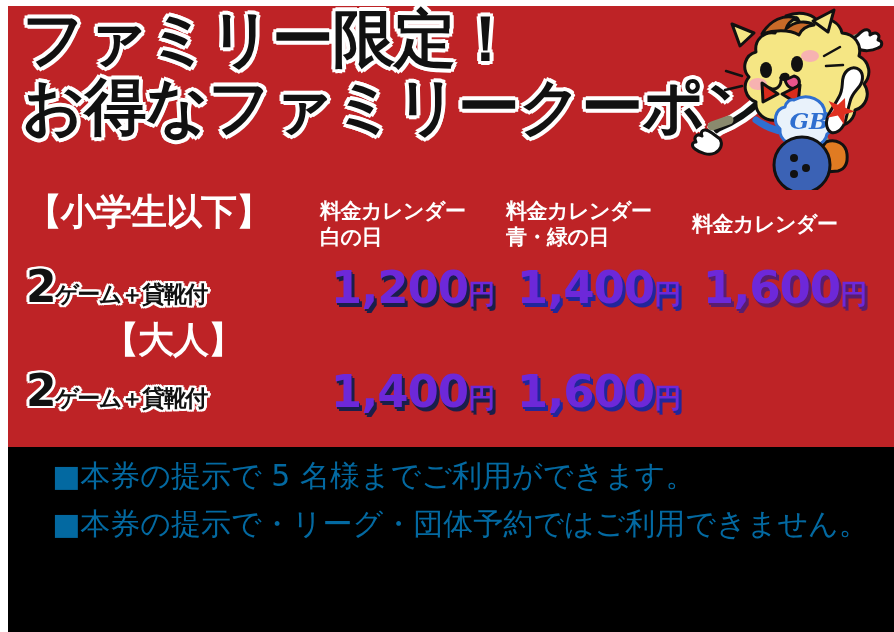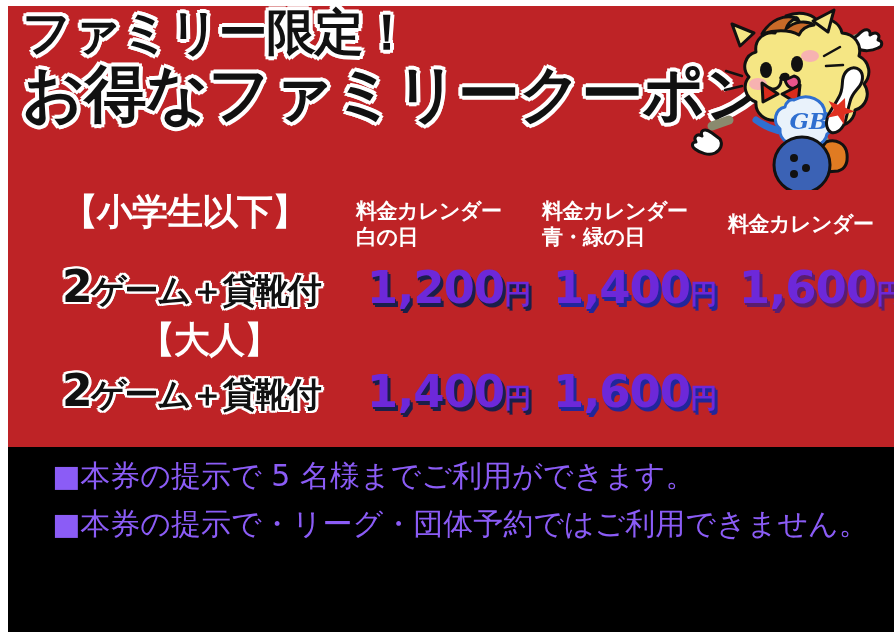--- a/index.html
+++ b/index.html
@@ -52,38 +52,37 @@
     white-space: nowrap;
     letter-spacing: -1px;
     text-shadow:
       -3px -3px 0 #ffffff,  3px -3px 0 #ffffff,
       -3px  3px 0 #ffffff,  3px  3px 0 #ffffff,
       -3px  0   0 #ffffff,  3px  0   0 #ffffff,
        0  -3px 0 #ffffff,   0   3px 0 #ffffff,
       -4px  0   0 #ffffff,  4px  0   0 #ffffff,
        0  -4px 0 #ffffff,   0   4px 0 #ffffff;
   }
-  .title-line-1 { font-size: 49px; margin-bottom: 6px; }
+  .title-line-1 { font-size: 62px; margin-bottom: 6px; }
   .title-line-2 { font-size: 62px; }
 
   
   .table {
     position: absolute;
     left: 0;
     top: 186px;
     width: 894px;
     height: 255px;
   }
   .table-row {
     position: absolute;
     left: 0;
     width: 804px;
     display: flex;
     align-items: center;
-    margin-left: 36px;
   }
   .row-header { top: 8px;  height: 62px; }
   .row-kids   { top: 72px; height: 58px; }
   .row-adult-label { top: 130px; height: 48px; text-align: center; }
   .row-adult  { top: 176px; height: 58px; }
 
   .cell-label {
     width: 320px;
     flex: 0 0 320px;
     padding-left: 26px;
@@ -119,21 +118,21 @@
     white-space: nowrap;
     letter-spacing: -1.5px;
     text-shadow:
       -2px -2px 0 #ffffff,  2px -2px 0 #ffffff,
       -2px  2px 0 #ffffff,  2px  2px 0 #ffffff,
       -2px  0   0 #ffffff,  2px  0   0 #ffffff,
        0  -2px 0 #ffffff,   0   2px 0 #ffffff,
       -3px  0   0 #ffffff,  3px  0   0 #ffffff;
   }
   .plan-num { font-size: 44px; }
-  .plan-rest { font-size: 34px; text-align: right; }
+  .plan-rest { font-size: 23px; text-align: right; }
 
   
   .col-head {
     font-size: 21px;
     font-weight: bold;
     color: #ffffff;
     line-height: 1.22;
     letter-spacing: -0.5px;
     white-space: nowrap;
   }
@@ -161,21 +160,21 @@
     position: absolute;
     left: 8px;
     top: 447px;
     width: 886px;
     height: 185px;
     padding: 14px 0 0 44px;
     box-sizing: border-box;
   }
   .term-line {
     font-size: 30px;
-    color: #8b5cf6;
+    color: #0369a1;
     line-height: 1.0;
     margin-bottom: 18px;
     white-space: nowrap;
     letter-spacing: 0px;
     font-weight: normal;
   }
 
   
   .mascot {
     position: absolute;

